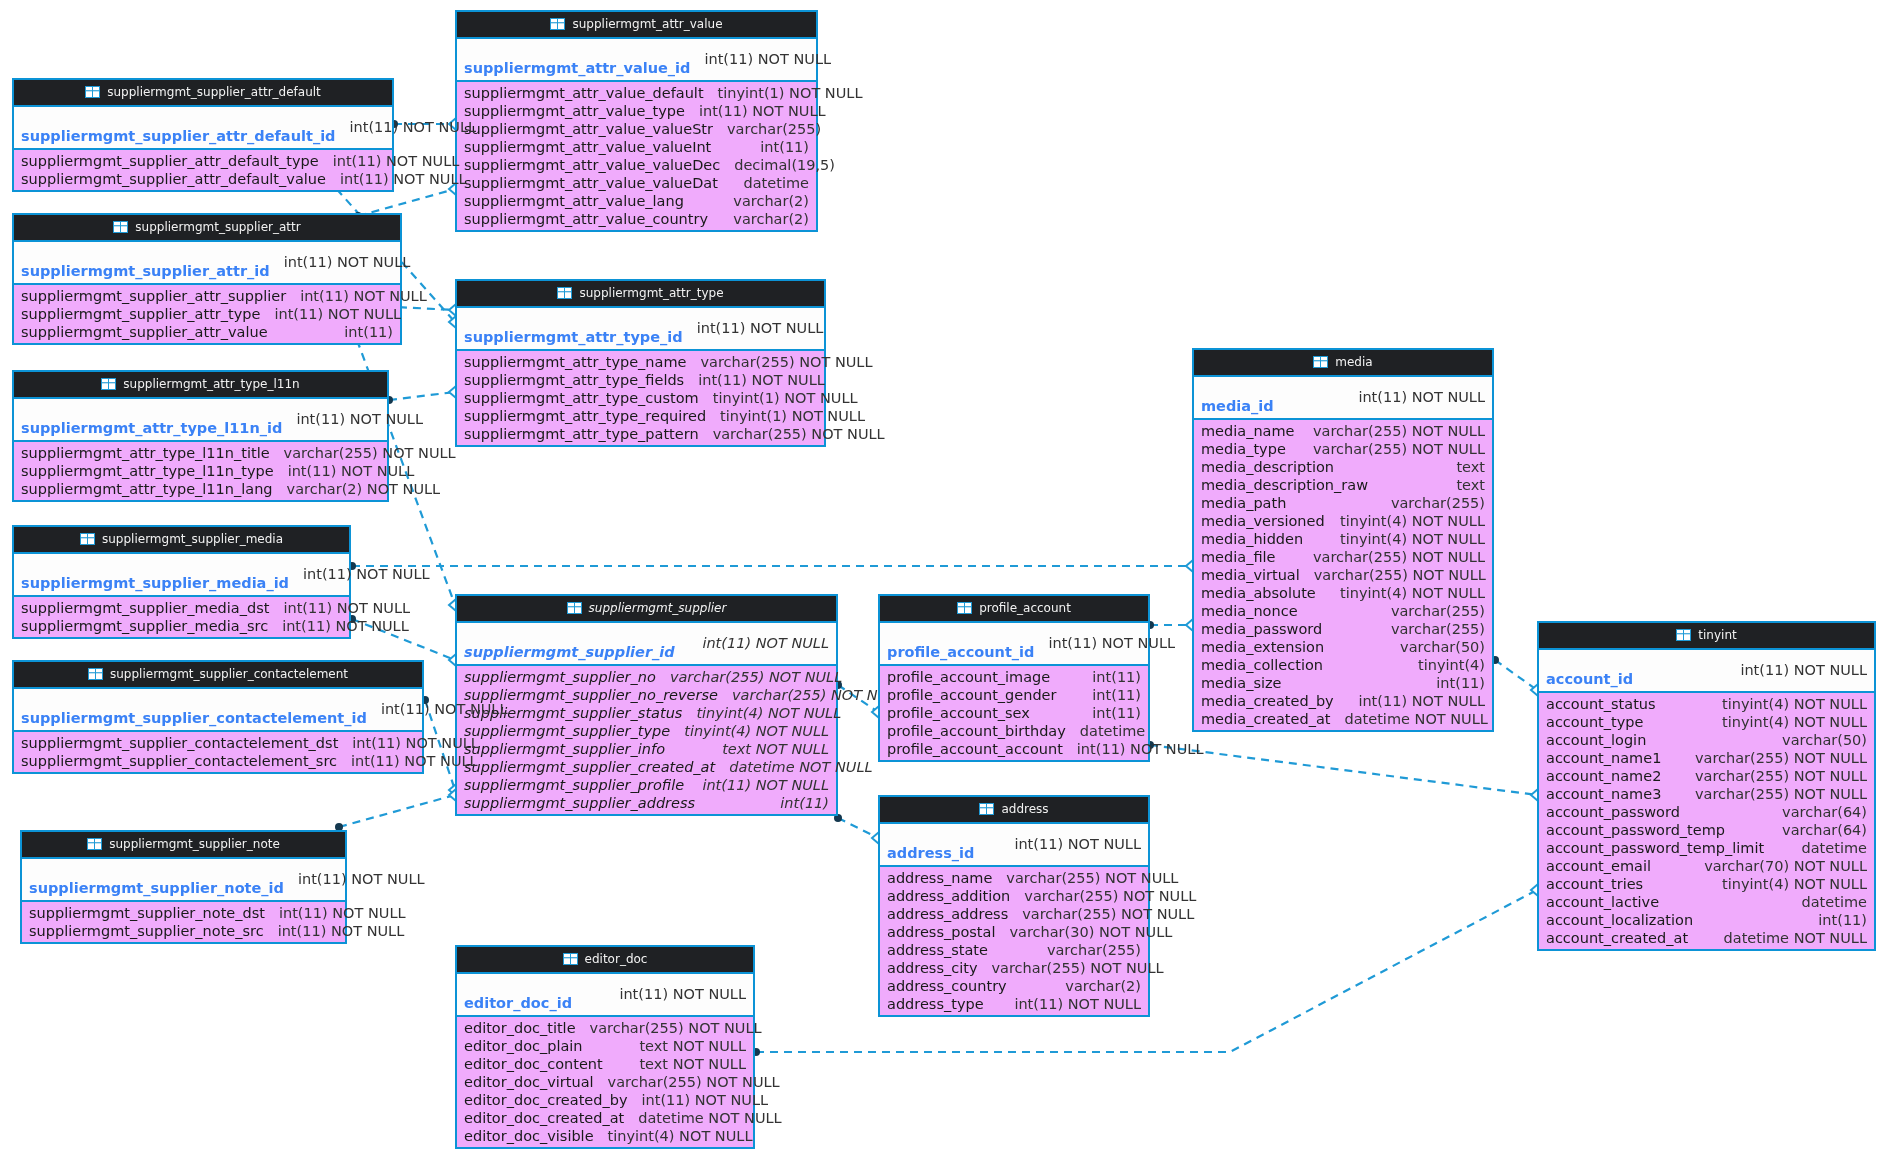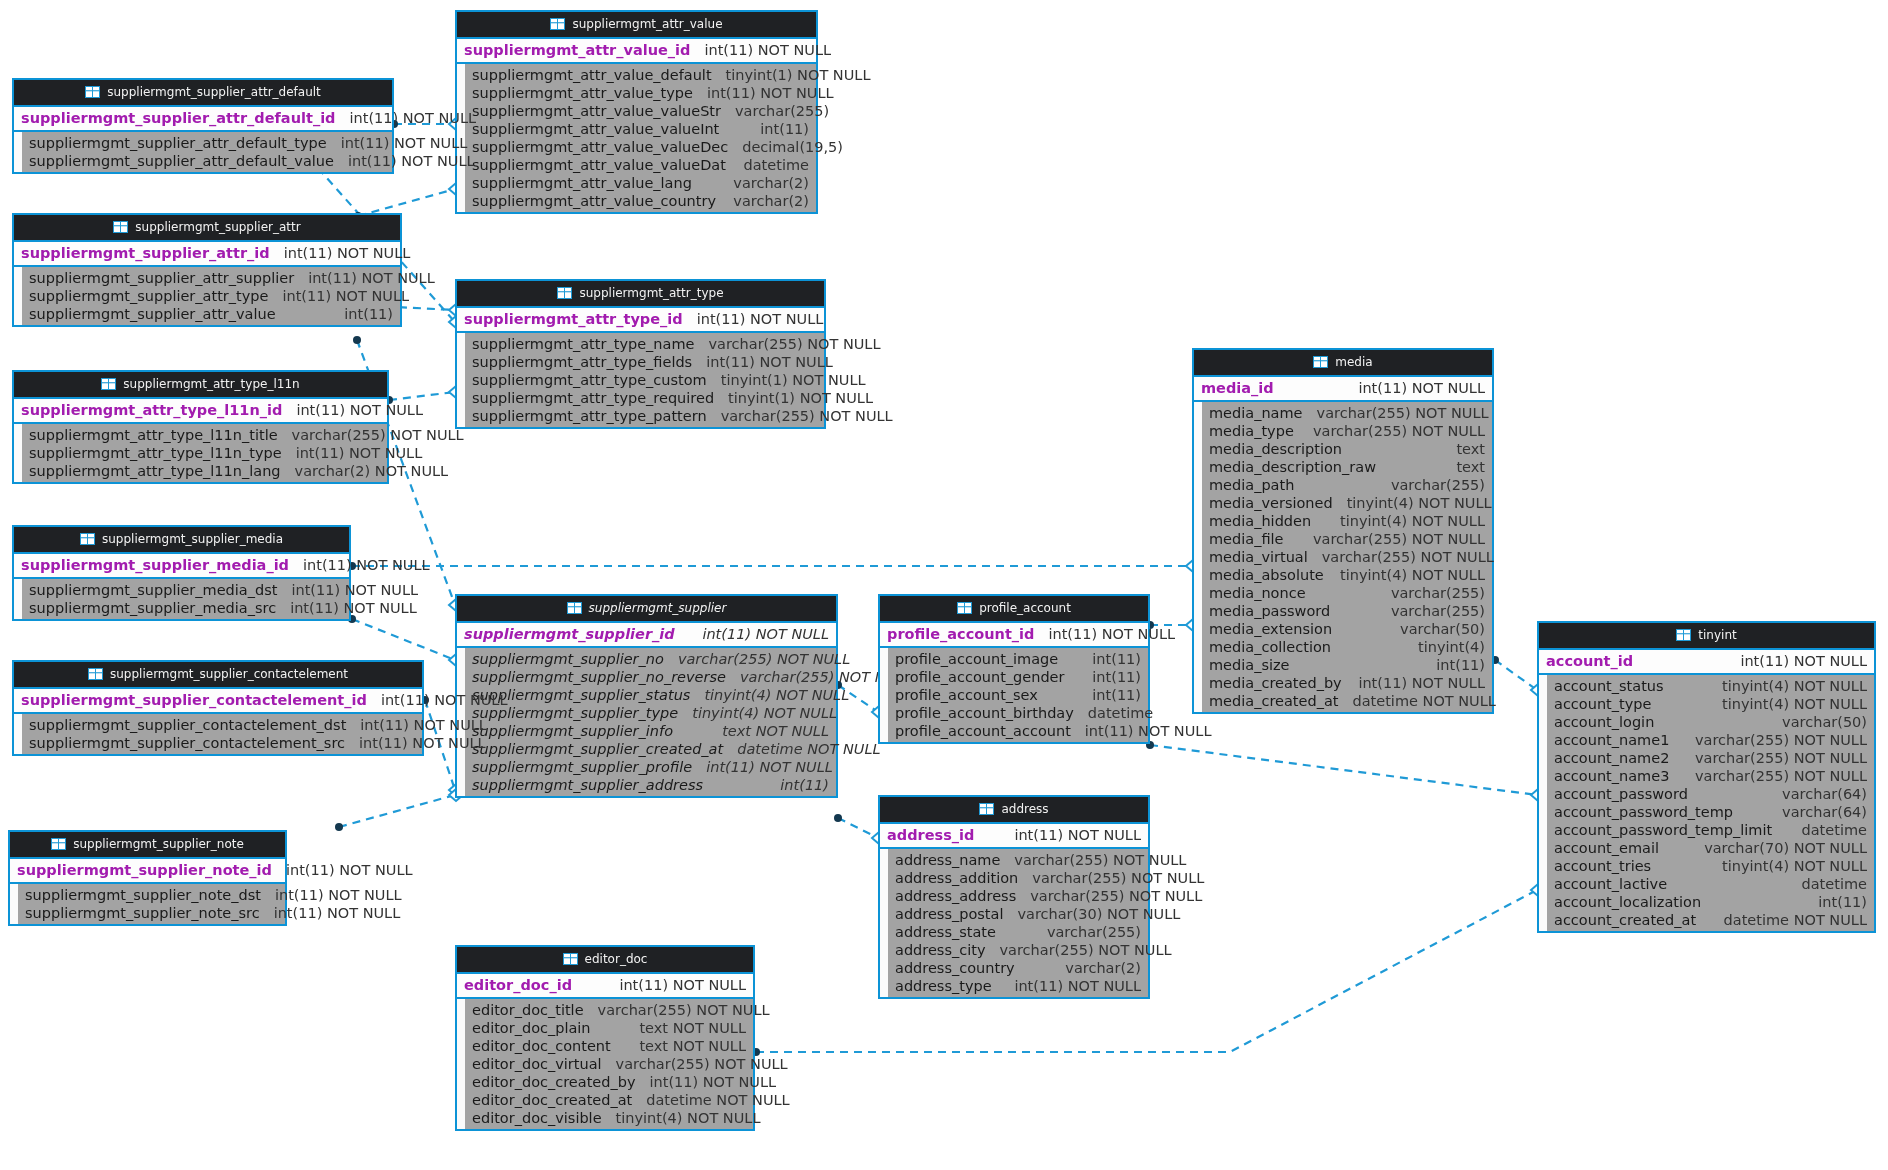--- a/index.html
+++ b/index.html
@@ -49,23 +49,23 @@
   .pk-row{
     display:flex;
     align-items:center;
     justify-content:space-between;
     gap:14px;
     padding:3px 7px 4px 7px;
     border-bottom:2px solid #0c93d6;
     background:#fdfdfd;
     white-space:nowrap;
   }
-  .pk-row .col-name{font-weight:bold;color:#a21caf;font-size:14.5px;}
+  .pk-row .col-name{font-weight:bold;color:#3b82f6;font-size:14.5px;margin-top:18px;}
   .pk-row .col-type{color:#333;font-size:14.5px;}
-  .rows{padding:2px 0 2px 0;background:#a3a3a3;margin-left:8px;}
+  .rows{padding:2px 0 2px 0;background:#f0abfc;}
   .row{
     display:flex;
     align-items:center;
     justify-content:space-between;
     gap:14px;
     padding:1px 7px 1px 7px;
     white-space:nowrap;
   }
   .row .col-name{color:#1a1a1a;font-size:14.5px;}
   .row .col-type{color:#333;font-size:14.5px;}
@@ -690,21 +690,21 @@
           <div class="row">
     <span class="col-name">address_country</span>
     <span class="col-type">varchar(2)</span>
   </div>
           <div class="row">
     <span class="col-name">address_type</span>
     <span class="col-type">int(11) NOT NULL</span>
   </div>
         </div>
   </div>
-      <div class="tbl" style="left: 8px; top: 830px; width: 279px;">
+      <div class="tbl" style="left: 20px; top: 830px; width: 327px;">
     <div class="tbl-head">
       <span class="tbl-icon">
         <svg viewBox="0 0 15 12" width="15" height="12" xmlns="http://www.w3.org/2000/svg">
           <rect x="0" y="0" width="15" height="12" fill="#1f9ad6"></rect>
           <rect x="1" y="1" width="6" height="3.2" fill="#ffffff"></rect>
           <rect x="8" y="1" width="6" height="3.2" fill="#ffffff"></rect>
           <rect x="1" y="5.3" width="6" height="5.7" fill="#ffffff"></rect>
           <rect x="8" y="5.3" width="6" height="5.7" fill="#ffffff"></rect>
         </svg>
       </span>

